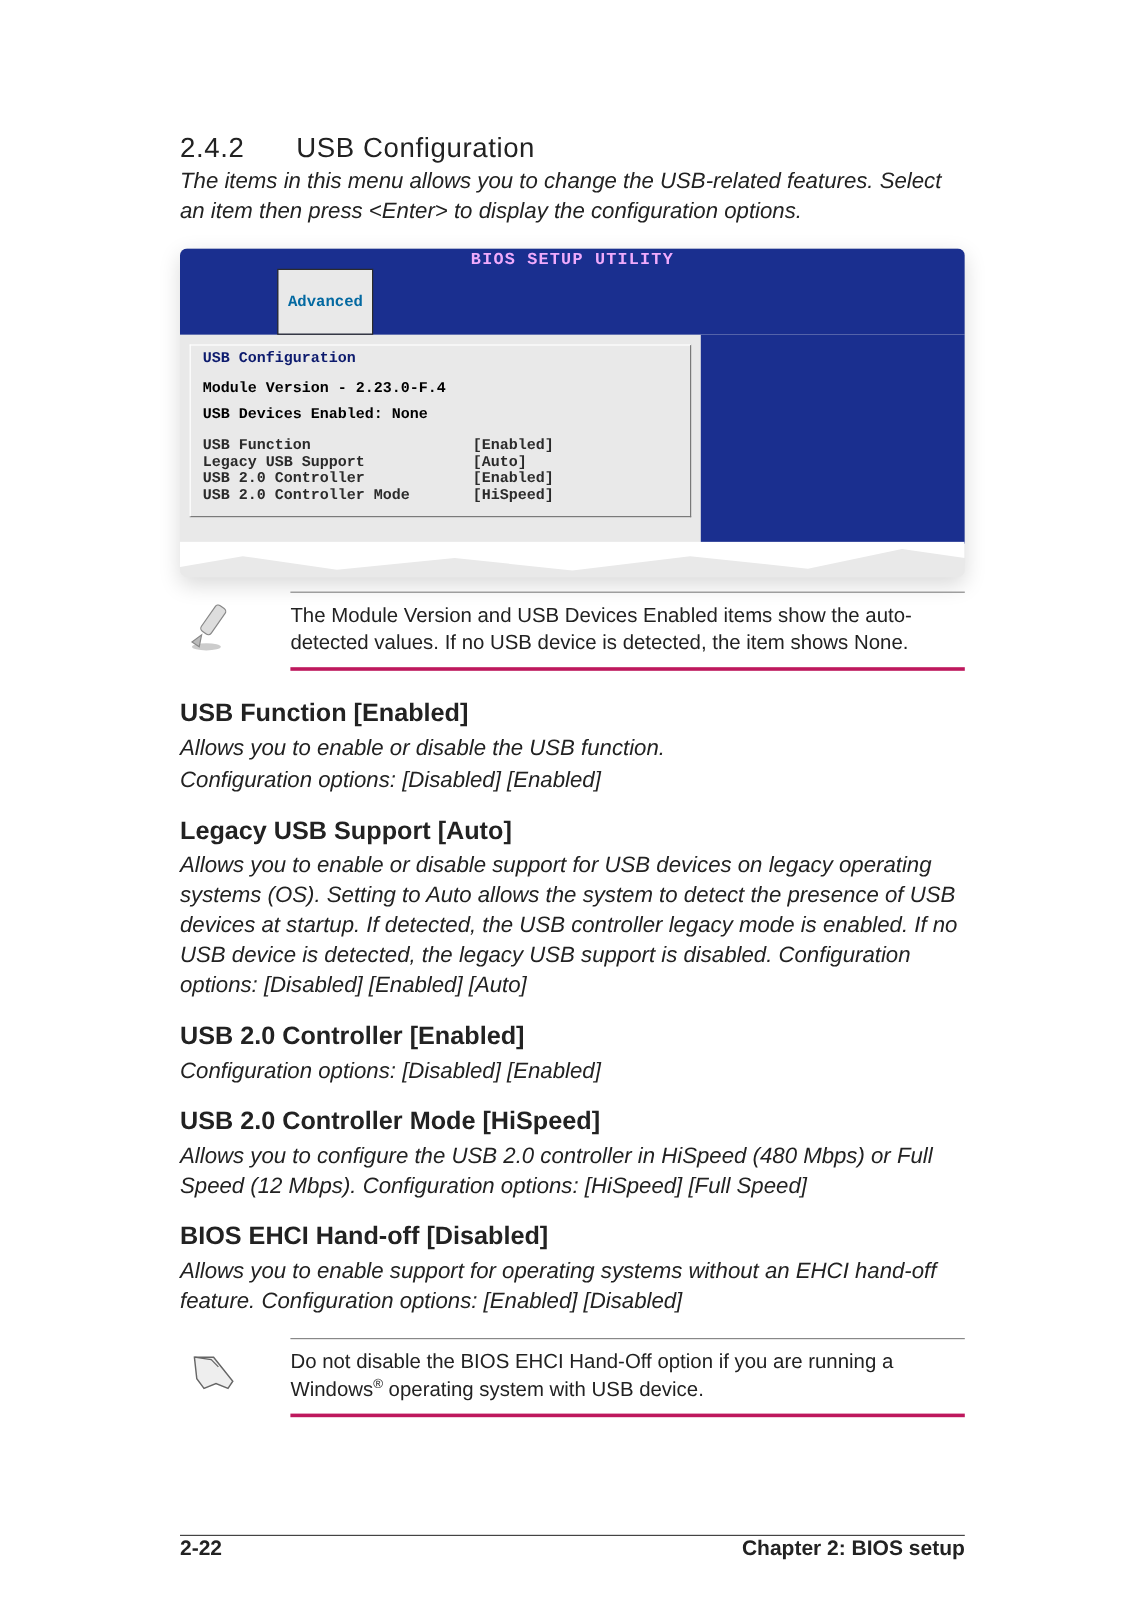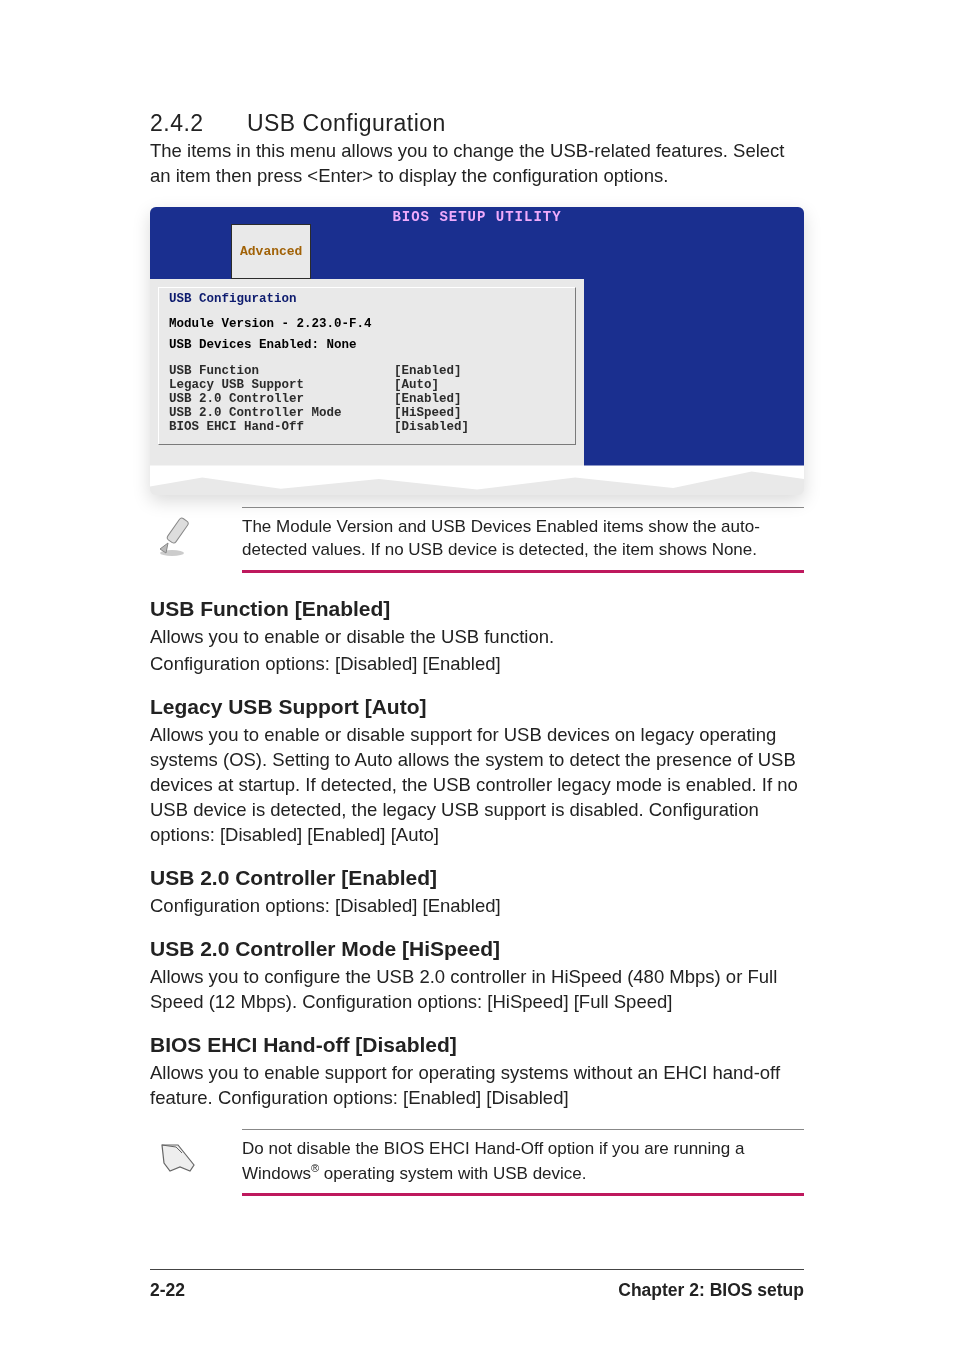--- a/index.html
+++ b/index.html
@@ -18,20 +18,21 @@
     font-size: 23px;
     font-weight: 400;
     letter-spacing: 0.5px;
     margin-bottom: 2px;
   }
   .h2 .num { display:inline-block; min-width:90px; }
   .body-text {
     font-size: 18.5px;
     line-height: 1.35;
     margin-bottom: 18px;
+    font-style: italic;
   }
   .body-text.tight { margin-bottom: 2px; }
 
   
   .bios {
     margin: 14px 0 8px 0;
     border-radius: 6px;
     overflow: hidden;
     box-shadow: 0 6px 18px rgba(0,0,0,.15);
     background: #e9e9e9;
@@ -46,21 +47,21 @@
     padding: 2px 0 0 0;
     letter-spacing: 1px;
   }
   .bios-tabs {
     background: #1a2f8f;
     padding: 0 0 1px 82px;
   }
   .bios-tab {
     display:inline-block;
     background: #e9e9e9;
-    color: #a16207;
+    color: #0369a1;
     font-family: "Courier New", monospace;
     font-weight: bold;
     font-size: 13px;
     padding: 17px 6px;
     border: 2px solid #e9e9e9;
     outline: 1px solid #2b2b2b;
   }
   .bios-body {
     display:flex;
     background: #e9e9e9;
@@ -124,21 +125,20 @@
     font-weight: 700;
     margin: 14px 0 4px 0;
   }
 
   .footer {
     position: absolute;
     left: 150px;
     right: 150px;
     bottom: 50px;
     border-top: 1px solid #444;
-    padding-top: 10px;
     display:flex;
     justify-content: space-between;
     font-size: 17.5px;
     font-weight: 700;
   }
   sup { font-size: 0.65em; vertical-align: super; }
 </style>
 </head>
 <body>
 
@@ -174,24 +174,20 @@
               <span class="bios-value">[Auto]</span>
             </div>
             <div class="bios-row">
               <span class="bios-label">USB 2.0 Controller</span>
               <span class="bios-value">[Enabled]</span>
             </div>
             <div class="bios-row">
               <span class="bios-label">USB 2.0 Controller Mode</span>
               <span class="bios-value">[HiSpeed]</span>
             </div>
-            <div class="bios-row">
-              <span class="bios-label">BIOS EHCI Hand-Off</span>
-              <span class="bios-value">[Disabled]</span>
-            </div>
           </div>
         </div>
       </div>
       <div class="bios-right"></div>
     </div>
     <div class="bios-wave"></div>
   </div>
 
   <div class="note">
     <div class="note-icon">

